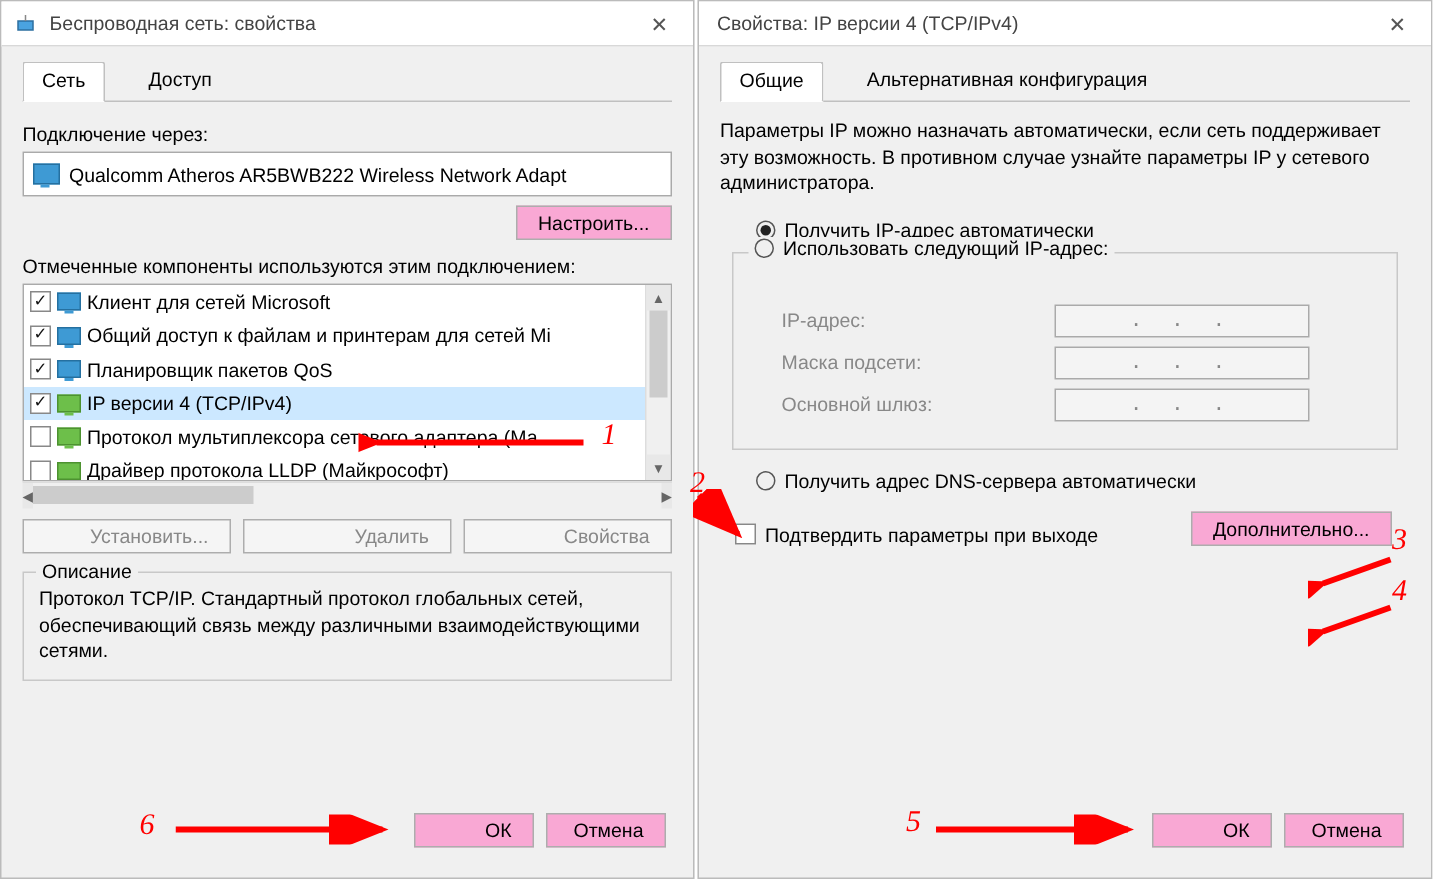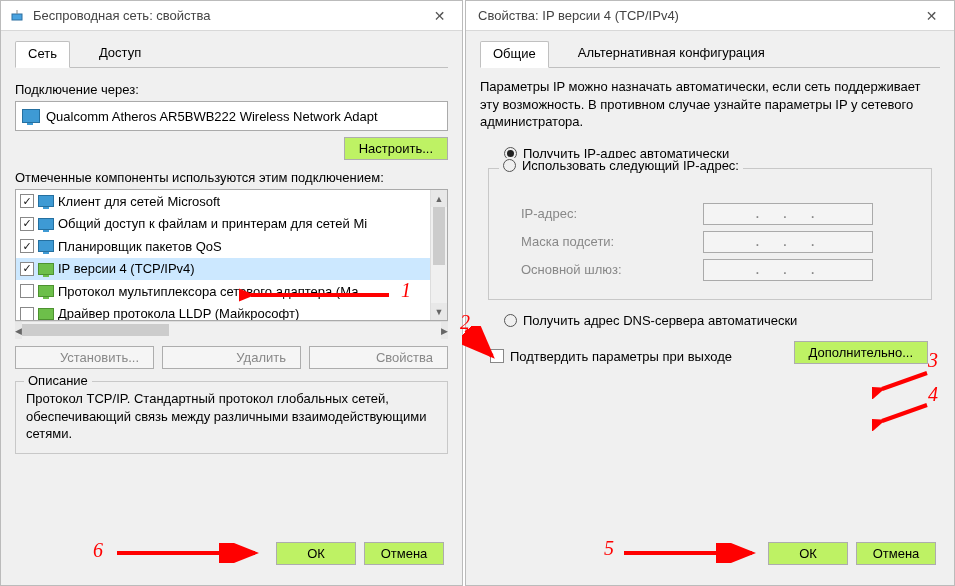--- a/index.html
+++ b/index.html
@@ -13,21 +13,21 @@
   .titlebar .title { flex: 1; color: #444; }
   .titlebar .close { width: 45px; height: 30px; display: flex; align-items: center; justify-content: center; color: #555; cursor: pointer; font-size: 14px; }
   .body { flex: 1; padding: 10px 14px; position: relative; display: flex; flex-direction: column; }
   .tabs { display: flex; border-bottom: 1px solid #c0c0c0; margin-bottom: 10px; gap: 17px; }
   .tab { padding: 4px 12px 6px; cursor: pointer; }
   .tab.active { background: #fff; border: 1px solid #c0c0c0; border-bottom: 1px solid #fff; margin-bottom: -1px; border-radius: 2px 2px 0 0; }
   .label { margin: 4px 0; }
   .adapter-row { display:flex; gap:6px; }
   .adapter-box { flex:1; border: 1px solid #aaa; background: #fff; padding: 4px 6px; display: flex; align-items: center; height: 30px; }
   .adapter-box .nic-icon { width:18px; height:14px; margin-right:6px; }
-  .btn { border: 1px solid #adadad; background: #bef264; padding: 3px 14px; cursor: pointer; font-family: inherit; font-size: 13px; }
+  .btn { border: 1px solid #adadad; background: #f9a8d4; padding: 3px 14px; cursor: pointer; font-family: inherit; font-size: 13px; text-align: right; }
   .row-right { display: flex; justify-content: flex-end; margin: 6px 0; }
   .components { border: 1px solid #aaa; background: #fff; height: 132px; overflow: hidden; display:flex; }
   .comp-list { flex:1; overflow-y: hidden; }
   .comp-item { display: flex; align-items: center; padding: 1px 4px; gap: 4px; height: 22.5px; }
   .comp-item.sel { background: #cce8ff; }
   .chk { width: 14px; height: 14px; border: 1px solid #888; background: #fff; display:flex; align-items:center; justify-content:center; flex-shrink:0; }
   .chk.checked::after { content:"✓"; font-size: 11px; line-height:1; color:#111; }
   .nic-icon { width: 16px; height: 12px; background: #3e9ad4; border: 1px solid #2570a0; position:relative; flex-shrink:0; }
   .nic-icon::after { content:""; position:absolute; bottom:-3px; left:4px; width:6px; height:2px; background:#3e9ad4; }
   .nic-icon.green { background:#6dbf4a; border-color:#4d9230; }

